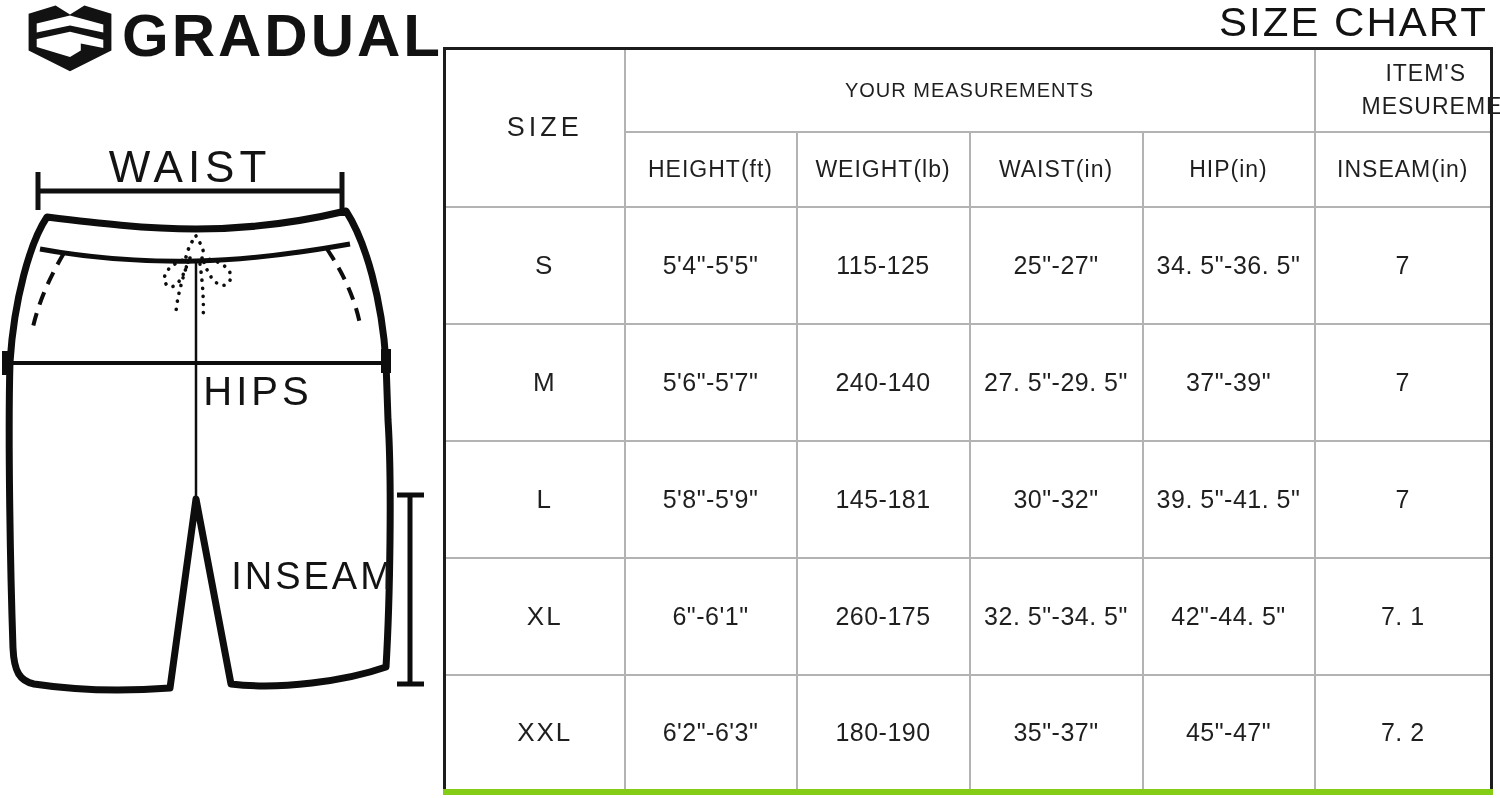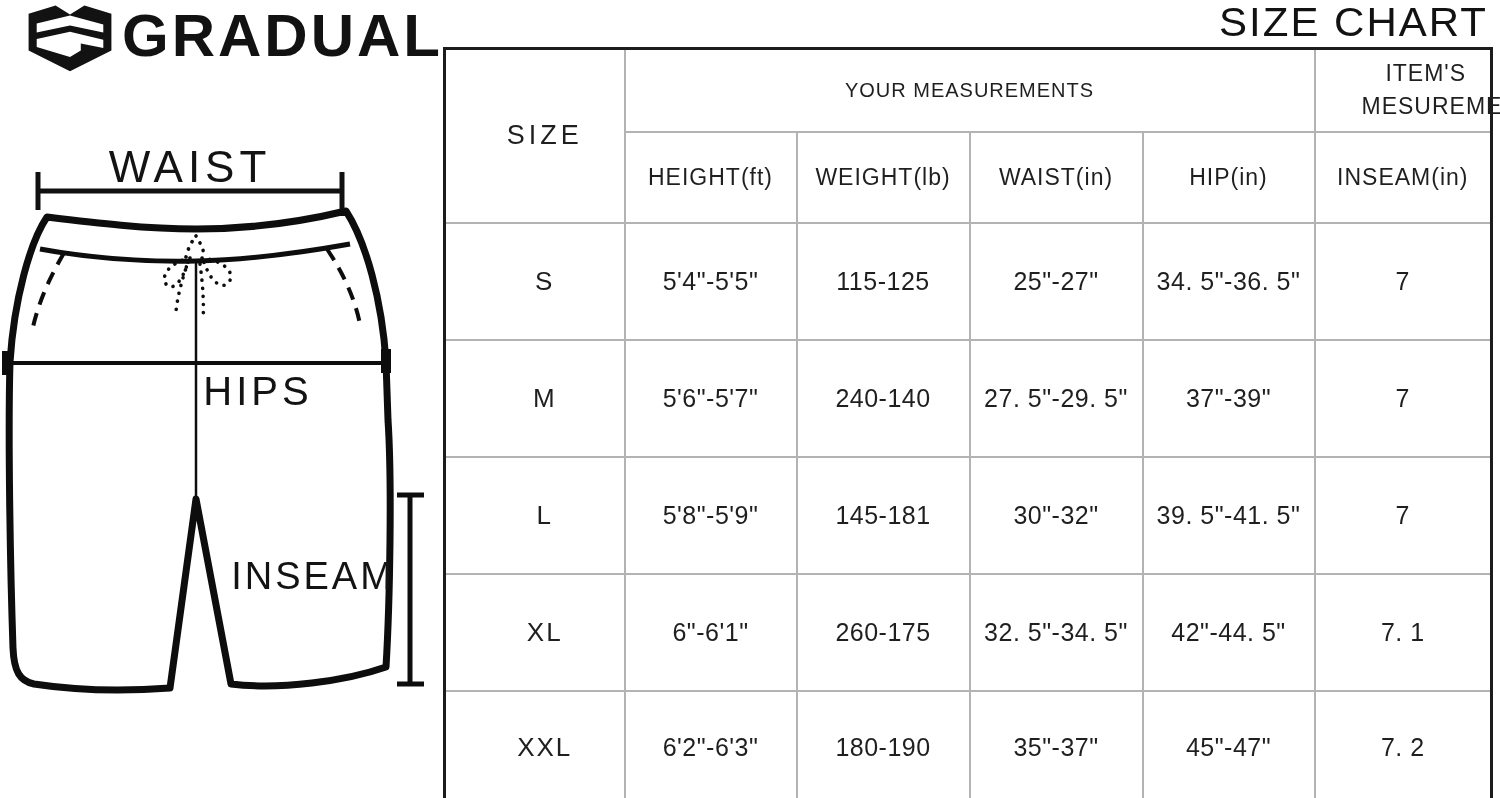--- a/index.html
+++ b/index.html
@@ -66,33 +66,33 @@
     border: 2px solid #b3b3b3;
     text-align: center;
     vertical-align: middle;
     font-weight: normal;
     white-space: nowrap;
     overflow: visible;
     color: #1f1f1f;
   }
   .size-table { border: 3px solid #1c1c1c; }
   .size-table .outer-t { border-top: 3px solid #1c1c1c; }
-  .size-table .outer-b { border-bottom: 8px solid #84cc16; }
+  .size-table .outer-b { border-bottom: 6px solid #84cc16; }
   .size-table .outer-l { border-left: 3px solid #1c1c1c; padding-left: 20px; }
   .size-table .outer-r { border-right: 3px solid #1c1c1c; }
 
   .th-size      { font-size: 27px; letter-spacing: 4px; }
   .th-group     { font-size: 20px; letter-spacing: 1px; }
   .th-items div { font-size: 23px; letter-spacing: 1px; line-height: 1.45; margin-left: 46px; }
   .th-col       { font-size: 23px; letter-spacing: 1px; }
   .td-size      { font-size: 26px; letter-spacing: 2px; }
   .td-val       { font-size: 25px; letter-spacing: 0.5px; }
 
   tr.hdr-1 { height: 83px; }
-  tr.hdr-2 { height: 91px; }
+  tr.hdr-2 { height: 75px; }
   tr.data-row { height: 117px; }
 </style>
 </head>
 <body>
 
 <div class="brand">
   <svg class="brand-icon-svg" viewBox="0 0 100 80" aria-hidden="true">
     <path fill="#121212" d="M4,13 L34,4 L50,14 L66,4 L96,13 L96,54 L50,77 L4,54 Z"></path>
     <path fill="#ffffff" d="M13,24 L50,15 L87,25 L87,34 L50,26 L13,34 Z"></path>
     <path fill="#ffffff" d="M13,41 L50,33 L87,42 L87,51 L62,46 L62,54 L50,61 L13,50 Z"></path>

